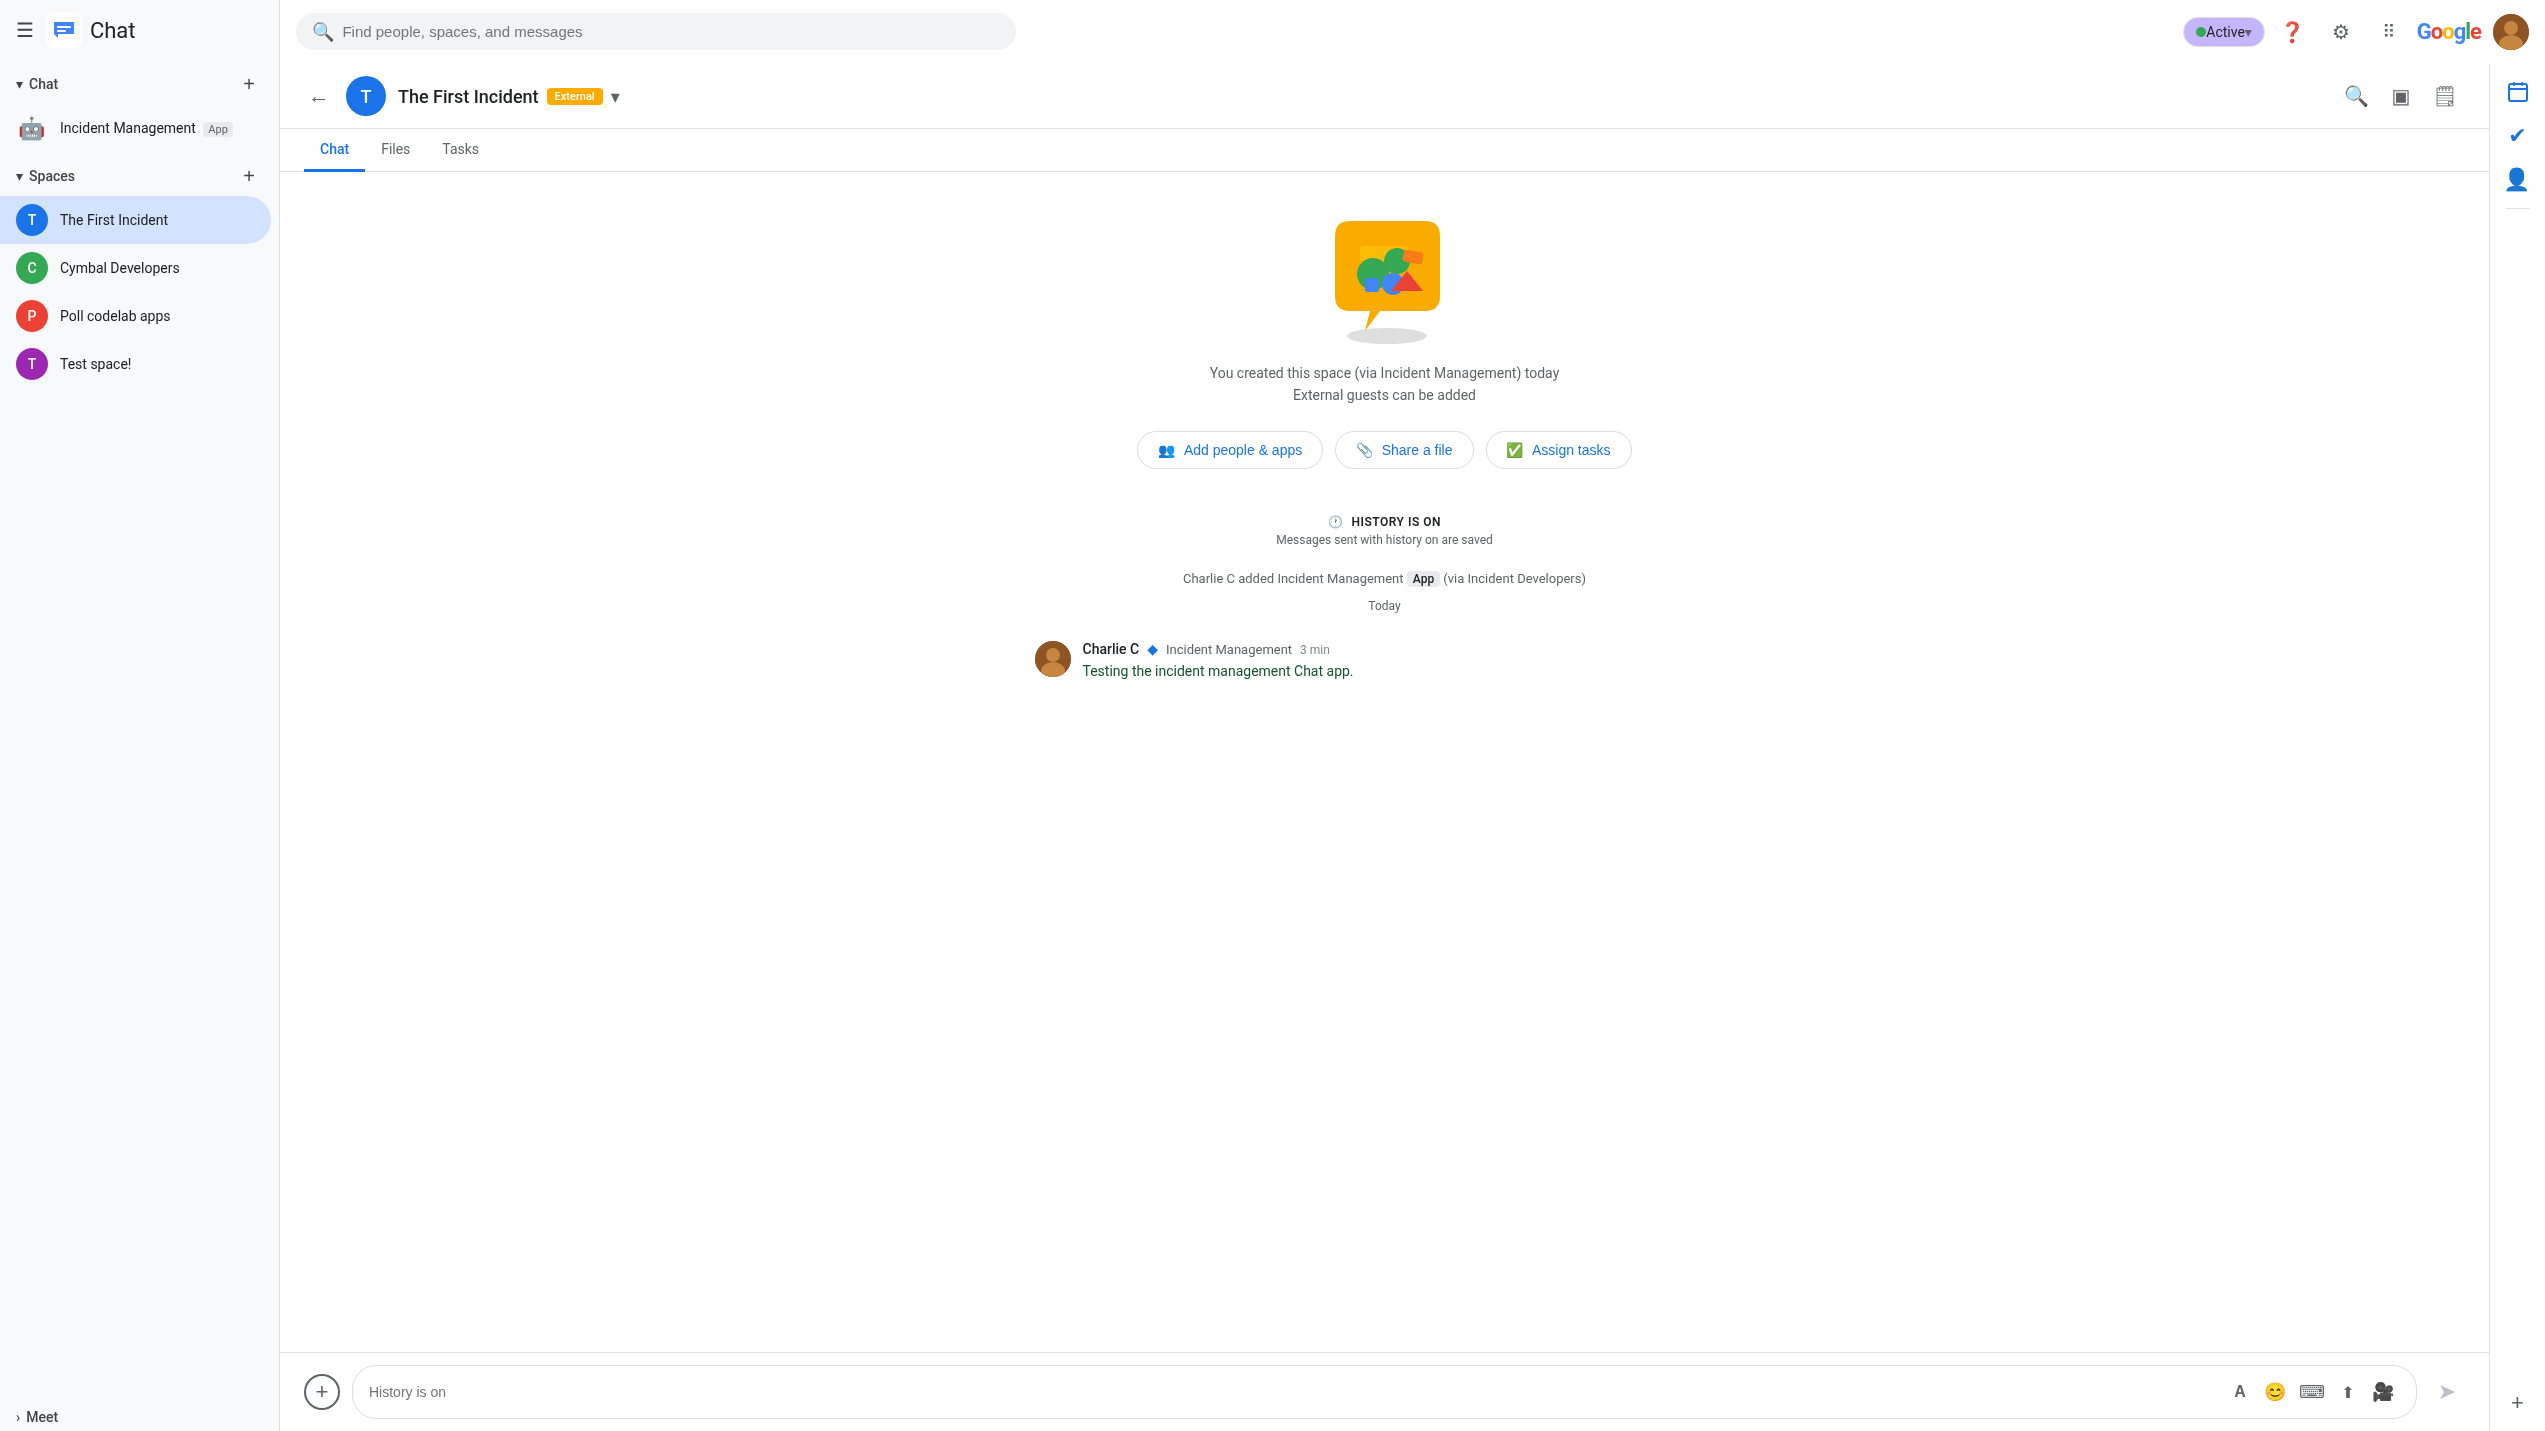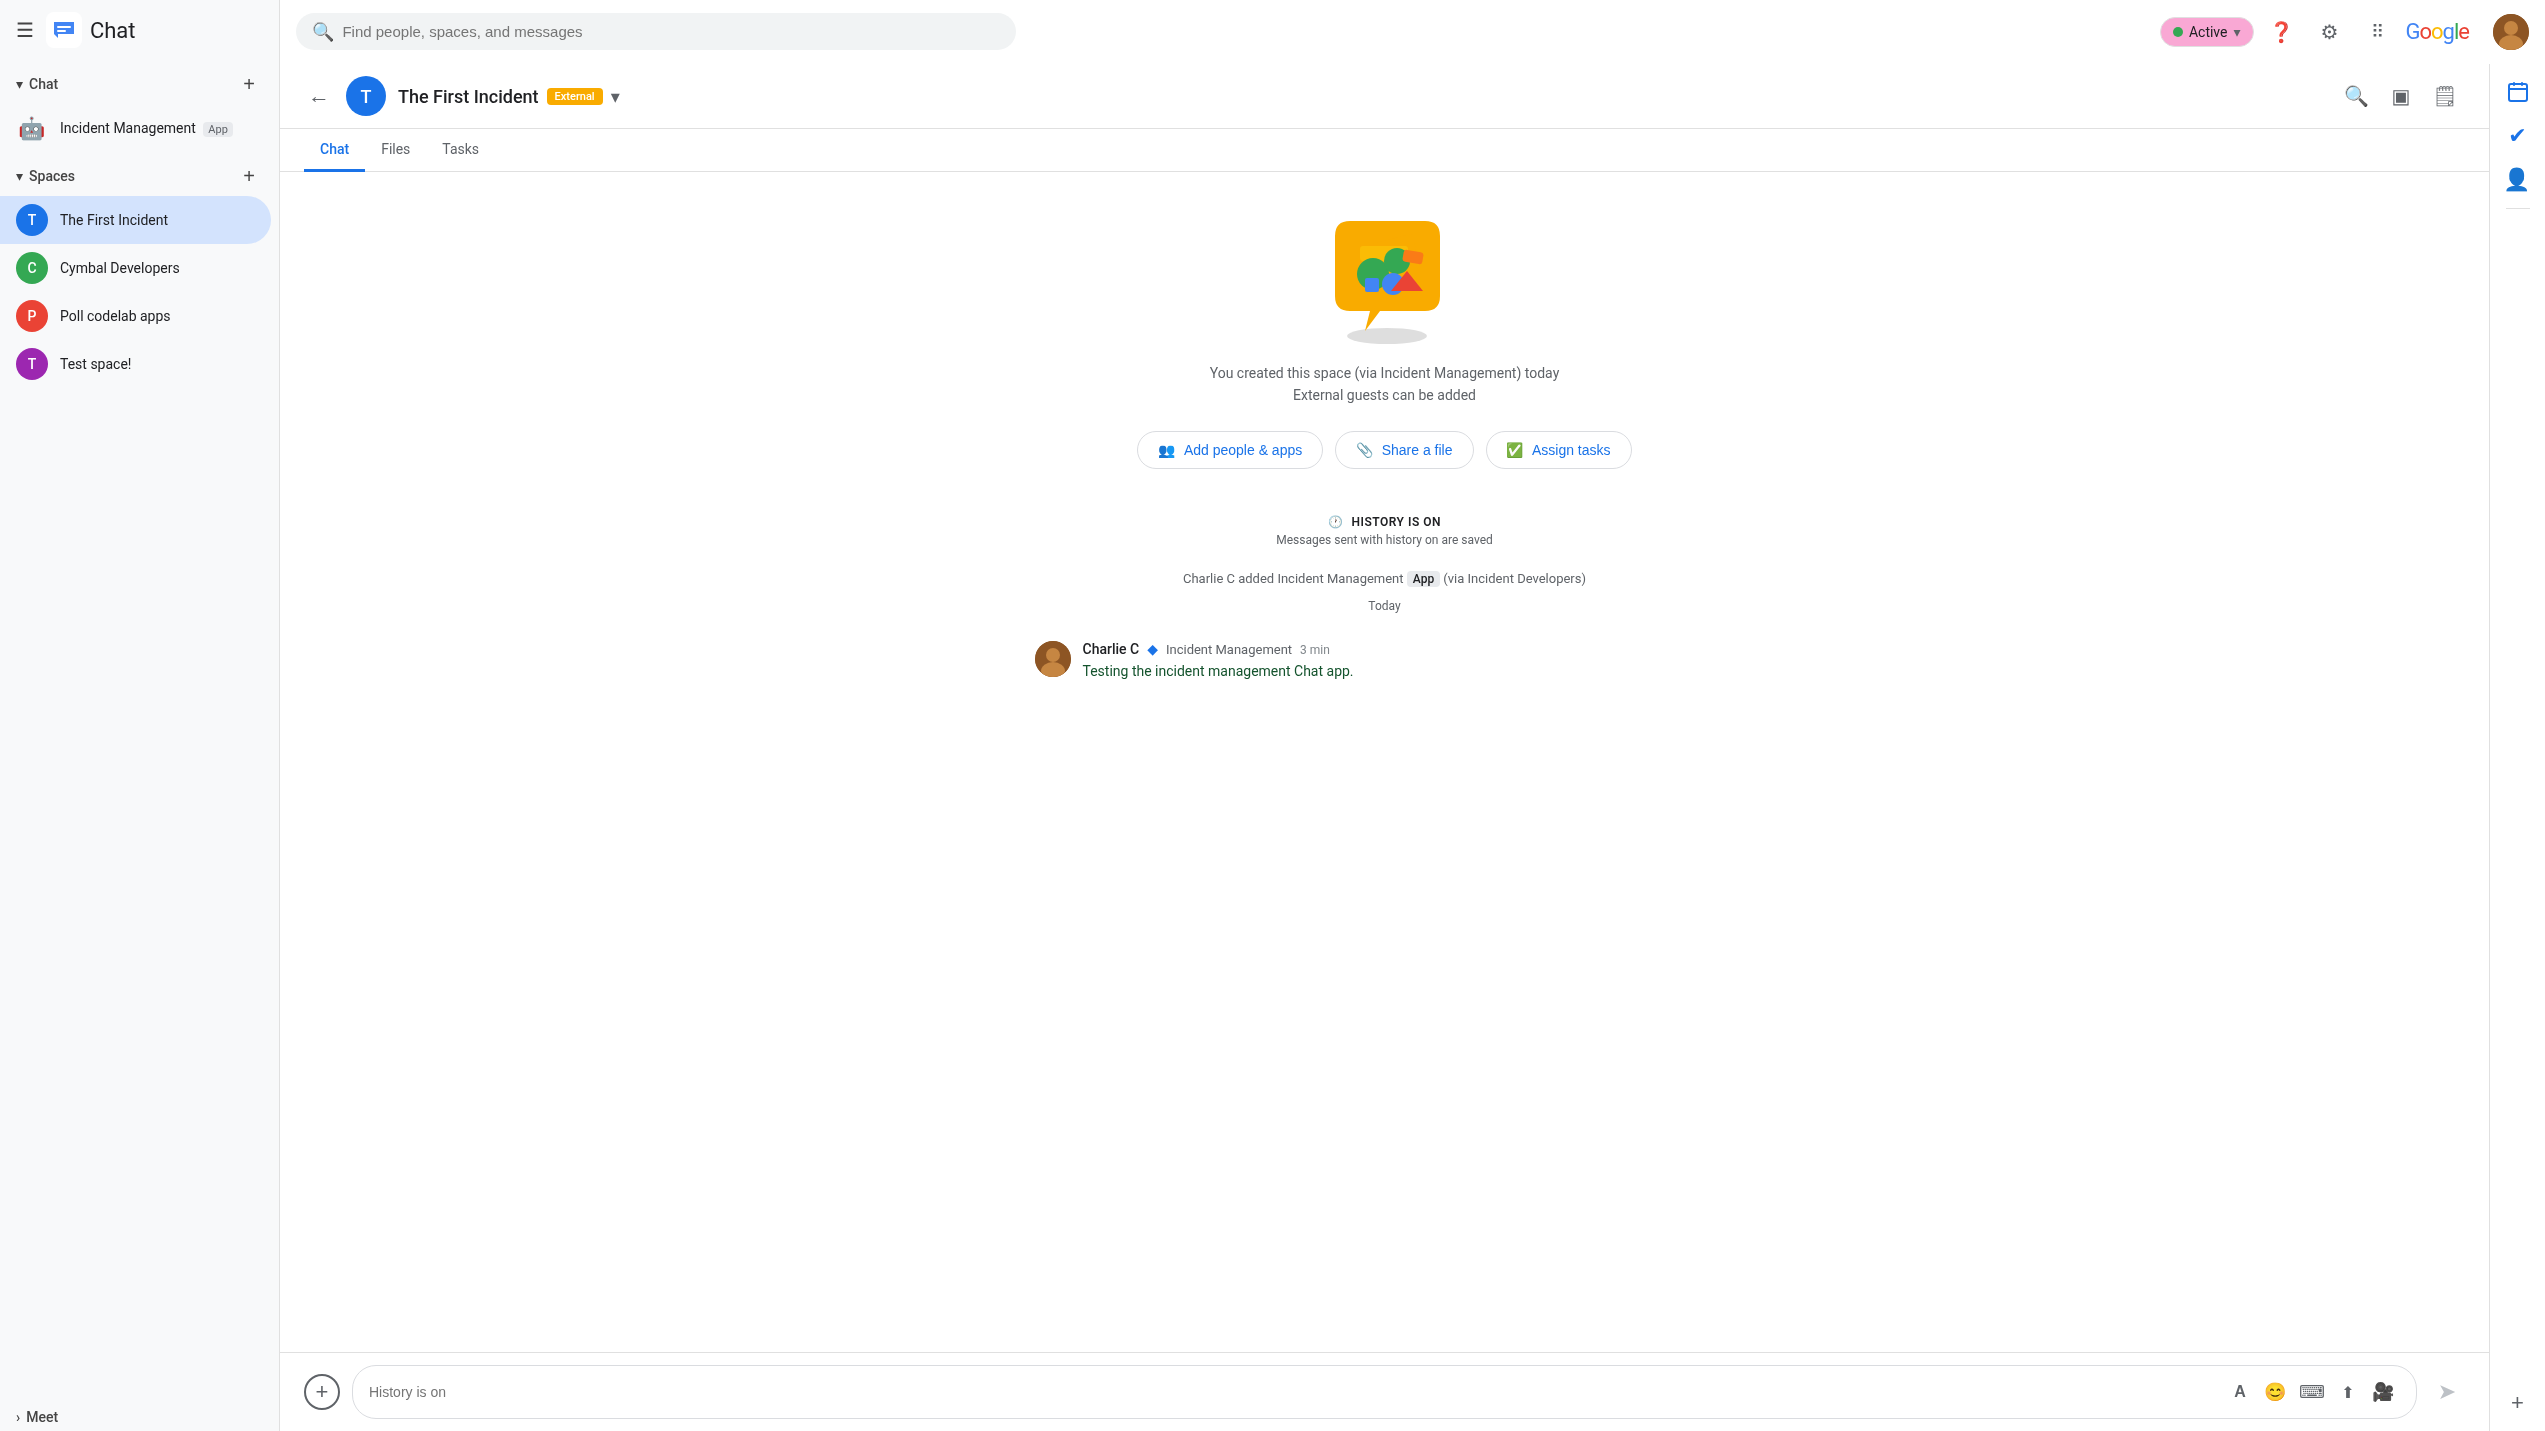--- a/index.html
+++ b/index.html
@@ -163,26 +163,26 @@
     .topbar-right {
       display: flex;
       align-items: center;
       gap: 8px;
       margin-left: auto;
     }
 
     .status-indicator {
       display: flex;
       align-items: center;
-      gap: 6px;
+      gap: 0;
       padding: 6px 12px;
       border: 1px solid #e0e0e0;
       border-radius: 20px;
       cursor: pointer;
-      background: #f9a8d4;
+      background: #c4b5fd;
     }
 
     .status-dot {
       width: 10px;
       height: 10px;
       border-radius: 50%;
       background: #34a853;
     }
 
     .status-text {
@@ -199,23 +199,23 @@
       cursor: pointer;
       display: flex;
       align-items: center;
       justify-content: center;
       font-size: 20px;
       color: #5f6368;
     }
 
     .google-logo {
       font-size: 22px;
-      font-weight: 400;
+      font-weight: 700;
       letter-spacing: -1px;
-      margin-right: 16px;
+      margin-right: 4px;
     }
     .g-blue { color: #4285f4; }
     .g-red { color: #ea4335; }
     .g-yellow { color: #fbbc05; }
     .g-green { color: #34a853; }
 
     .user-avatar {
       width: 36px;
       height: 36px;
       border-radius: 50%;

